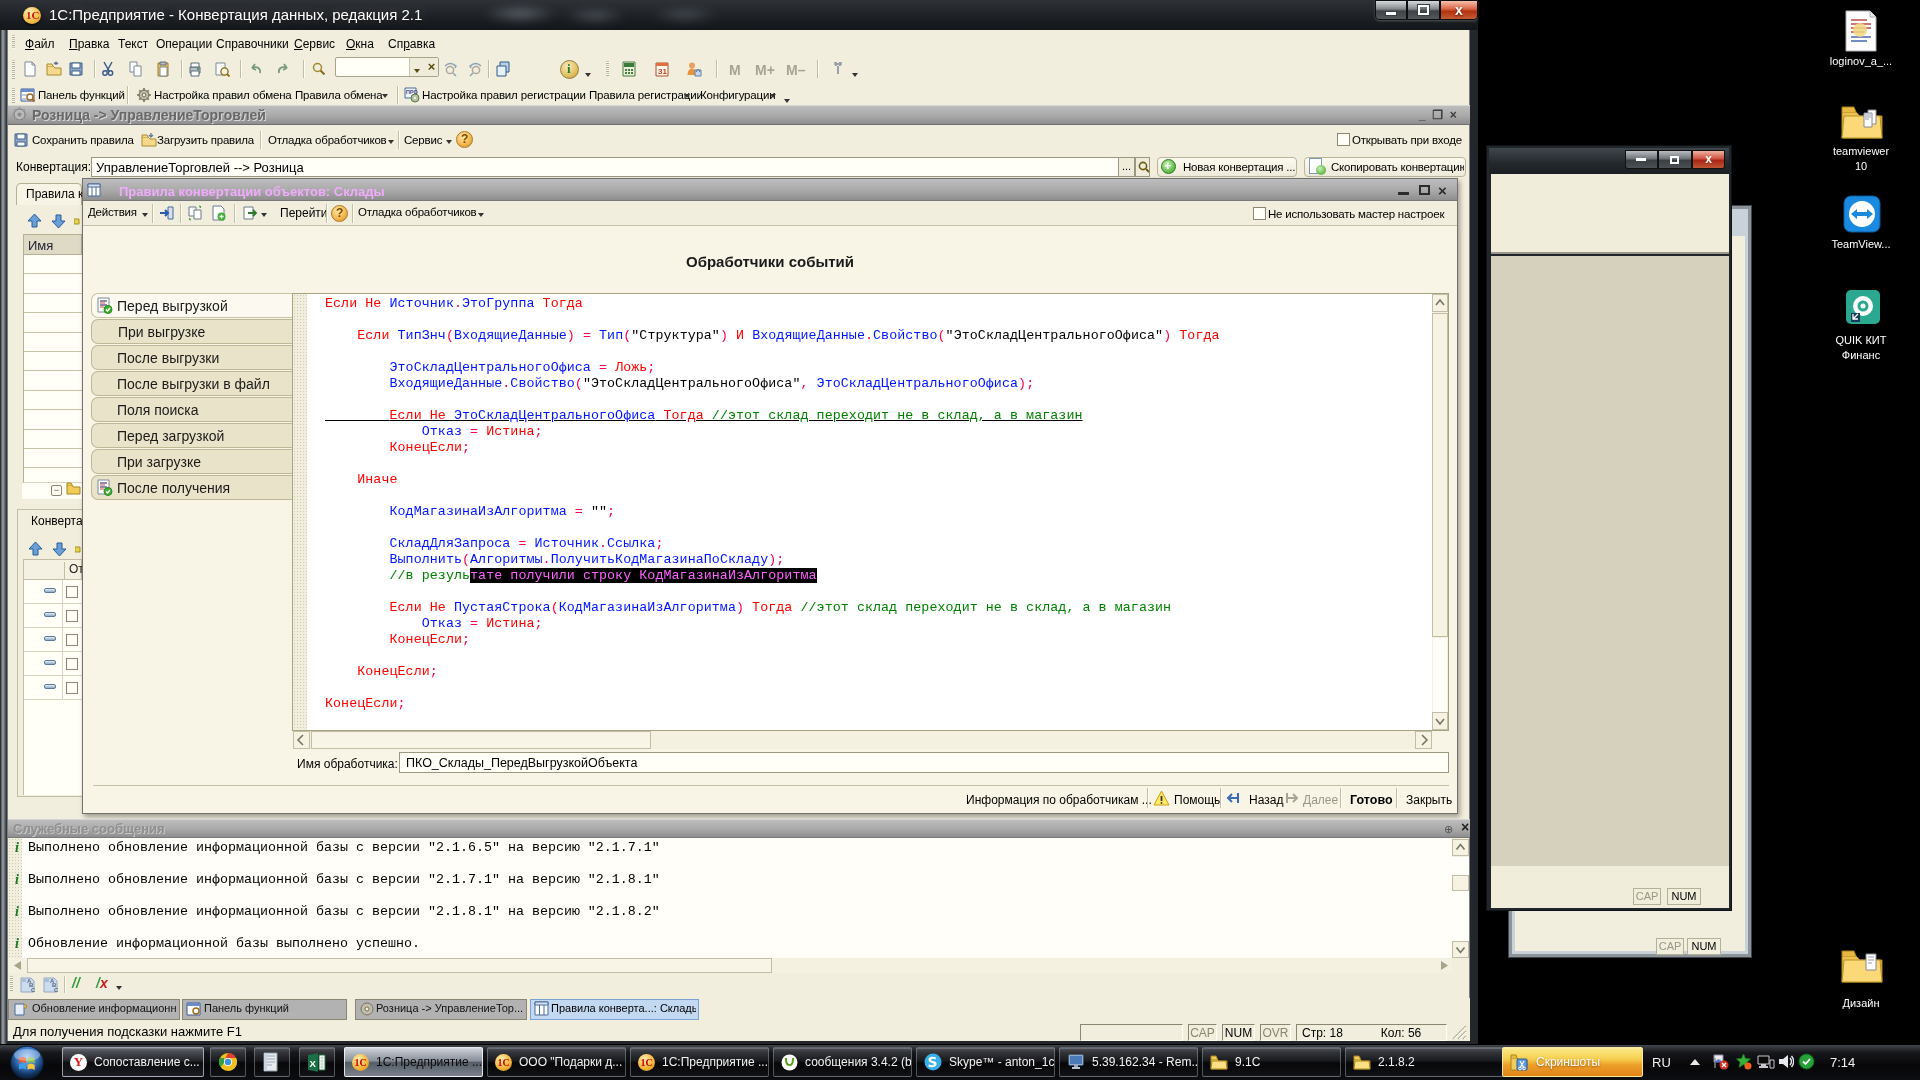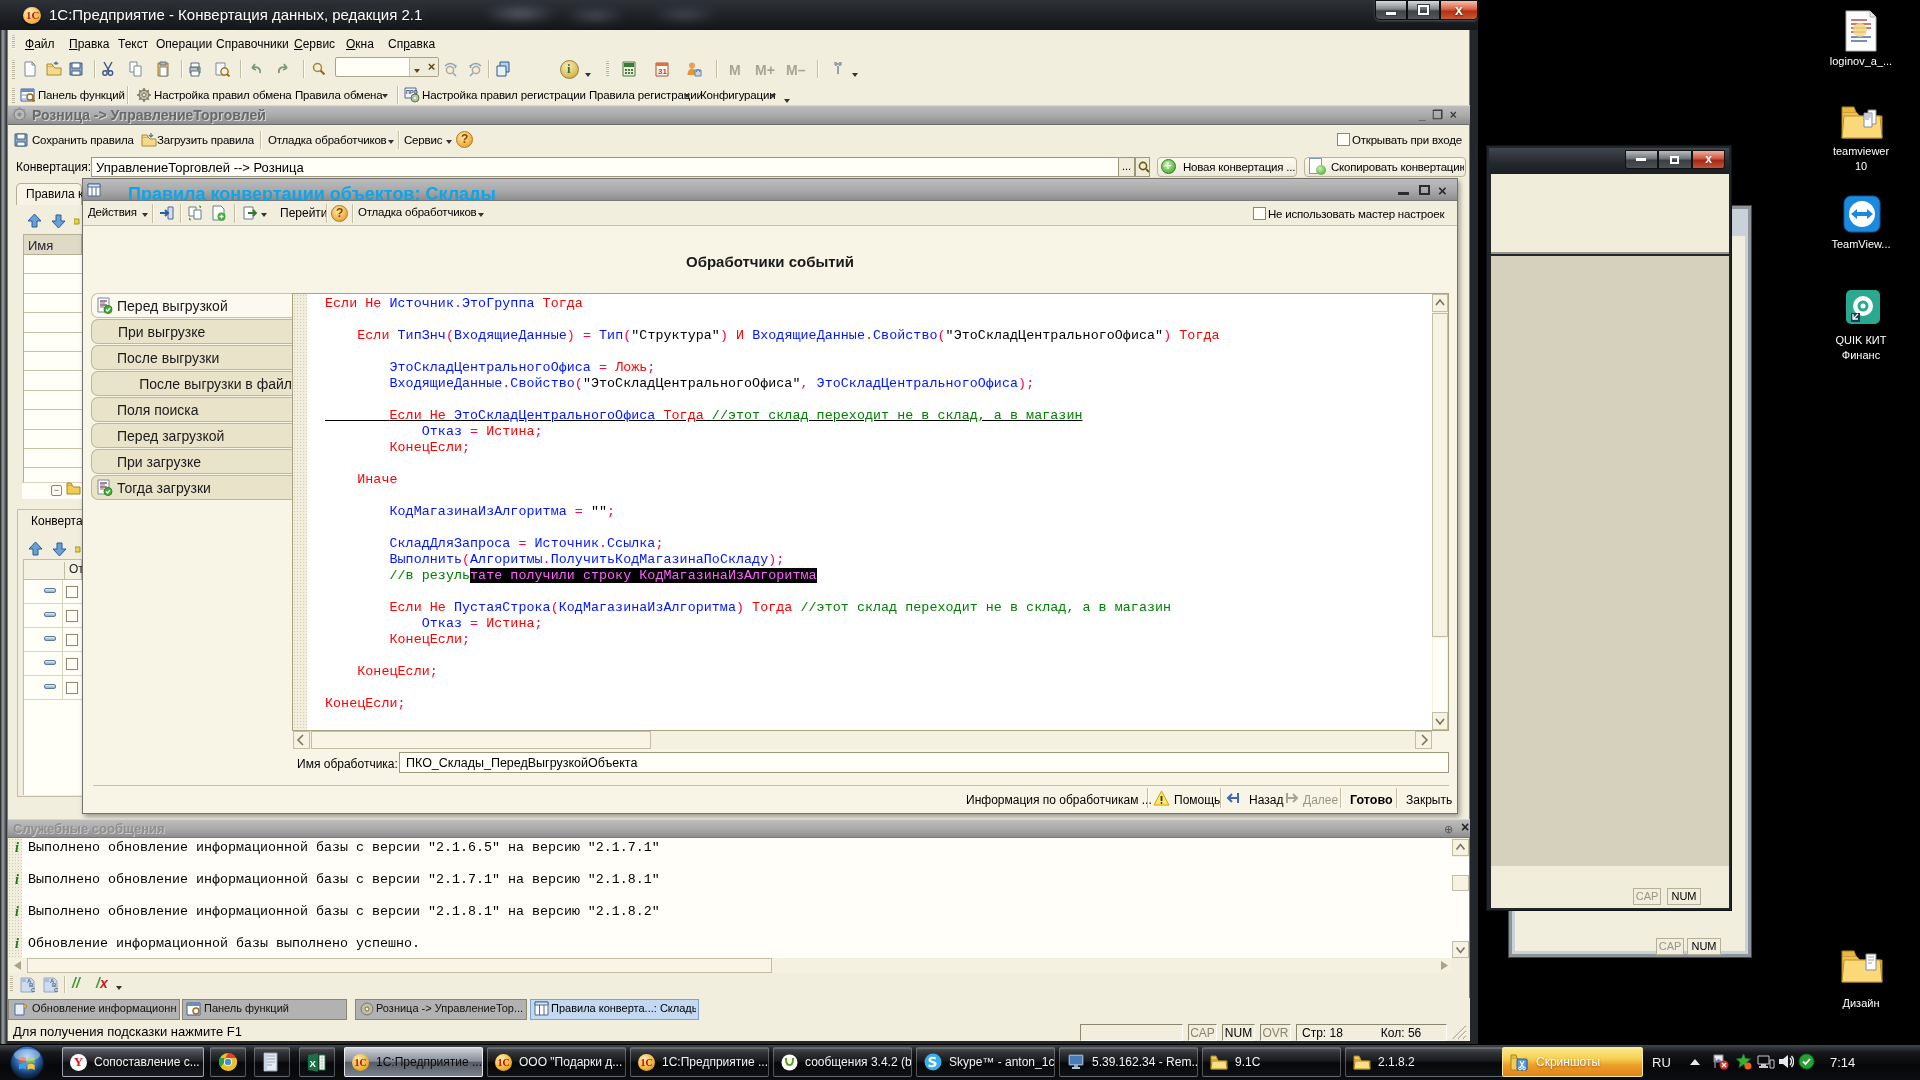--- a/index.html
+++ b/index.html
@@ -320,21 +320,21 @@
 <div class="abs" style="left:66px;top:682px;width:12px;height:12px;background:#fffef7;border:1px solid #8a8670;"></div>
 </div>
 <div id="dialog">
 <div class="abs" style="left:82px;top:178px;width:1376px;height:636px;background:#f8f5e6;border:1px solid #72716d;box-shadow:2px 3px 5px rgba(0,0,0,0.35);"></div>
 <div class="abs graybar" style="left:83px;top:179px;width:1374px;height:22px;border-bottom:1px solid #787878;"></div>
 <svg class="abs" style="left:87px;top:183px;" width="14" height="14" viewBox="0 0 14 14">
       <path d="M1 1h12v12H1z" fill="#fff" stroke="#4a6a9a"></path>
       <path d="M1 1h12v3H1z" fill="#d8e4f4" stroke="#4a6a9a"></path>
       <path d="M5 4v9M9 4v9" stroke="#4a6a9a"></path>
     </svg>
-<div class="abs" style="left:128px;top:184px;font-size:18px;font-weight:bold;color:#0ea5e9;">Правила конвертации объектов: Склады</div>
+<div class="abs" style="left:119px;top:184px;font-size:13px;font-weight:bold;color:#f0abfc;">Правила конвертации объектов: Склады</div>
 <div class="abs" style="left:1398px;top:192px;width:11px;height:3px;background:#2c2c2c;"></div>
 <div class="abs" style="left:1419px;top:185px;width:11px;height:10px;border:2px solid #2c2c2c;"></div>
 <div class="abs" style="left:1438px;top:182px;font-size:15px;font-weight:bold;color:#2c2c2c;">×</div>
 <div class="abs" style="left:83px;top:201px;width:1374px;height:25px;background:#f1eedd;border-bottom:1px solid #c6c2a8;"></div>
 <div class="abs" style="left:88px;top:206px;font-size:11.5px;letter-spacing:-0.2px;">Действия</div>
     <span class="arrdn" style="position:absolute;left:142px;top:213px;"></span>
 <div class="sep1" style="left:152px;top:204px;height:19px;"></div>
 <svg class="ic16" style="left:159px;top:205px;" viewBox="0 0 16 16">
       <path d="M9 2h5v12H9z" fill="#d8e0ec" stroke="#4a6a9a"></path>
       <path d="M1 8h8M6 5l3 3-3 3" stroke="#2a5aaa" stroke-width="2" fill="none"></path>
@@ -363,25 +363,25 @@
 <div class="abs" style="left:336px;top:206px;font-size:12px;font-weight:bold;color:#7a4a00;">?</div>
 <div class="sep1" style="left:352px;top:204px;height:19px;"></div>
 <div class="abs" style="left:358px;top:206px;font-size:11.5px;letter-spacing:-0.2px;">Отладка обработчиков</div>
     <span class="arrdn" style="position:absolute;left:478px;top:213px;"></span>
 <div class="chk" style="left:1253px;top:207px;"></div>
 <div class="abs" style="left:1268px;top:208px;font-size:11.5px;letter-spacing:-0.2px;">Не использовать мастер настроек</div>
 <div class="abs" style="left:686px;top:253px;font-size:15px;font-weight:bold;color:#1a1a1a;">Обработчики событий</div>
 <div class="tabitem tabsel" style="top:293px;">Перед выгрузкой</div>
 <div class="tabitem" style="top:319px;padding-left:26px;">При выгрузке</div>
 <div class="tabitem" style="top:345px;">После выгрузки</div>
-<div class="tabitem" style="top:371px;text-align:right;">После выгрузки в файл</div>
+<div class="tabitem" style="top:371px;">После выгрузки в файл</div>
 <div class="tabitem" style="top:397px;">Поля поиска</div>
 <div class="tabitem" style="top:423px;">Перед загрузкой</div>
 <div class="tabitem" style="top:449px;">При загрузке</div>
-<div class="tabitem" style="top:475px;">Тогда загрузки</div>
+<div class="tabitem" style="top:475px;">После получения</div>
 <svg class="abs" style="left:96px;top:297px;" width="17" height="17" viewBox="0 0 17 17">
       <path d="M2 1h11v14H2z" fill="#fff" stroke="#7a8896"></path>
       <path d="M4 4h7M4 6h5M4 8h7M4 10h4" stroke="#c05050" stroke-width="1"></path>
       <path d="M4 4h7M4 8h7" stroke="#4a6aa8" stroke-width="1"></path>
       <circle cx="12" cy="12.5" r="4" fill="#3fae32" stroke="#2a8a1e"></circle>
       <path d="M10 12.5l1.5 1.5 2.5-3" stroke="#fff" stroke-width="1.4" fill="none"></path>
     </svg>
 <svg class="abs" style="left:96px;top:479px;" width="17" height="17" viewBox="0 0 17 17">
       <path d="M2 1h11v14H2z" fill="#fff" stroke="#7a8896"></path>
       <path d="M4 4h7M4 6h5M4 8h7M4 10h4" stroke="#c05050" stroke-width="1"></path>

